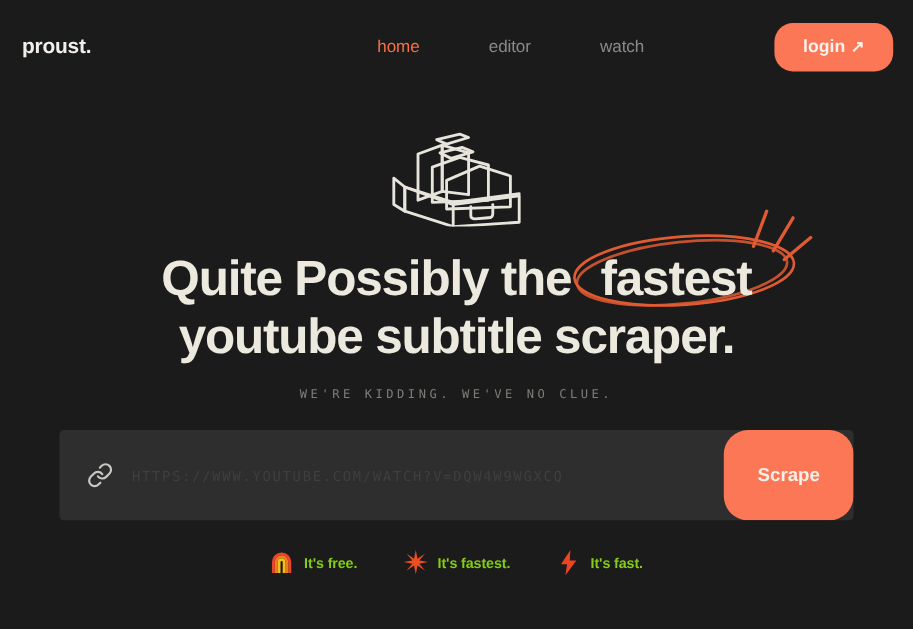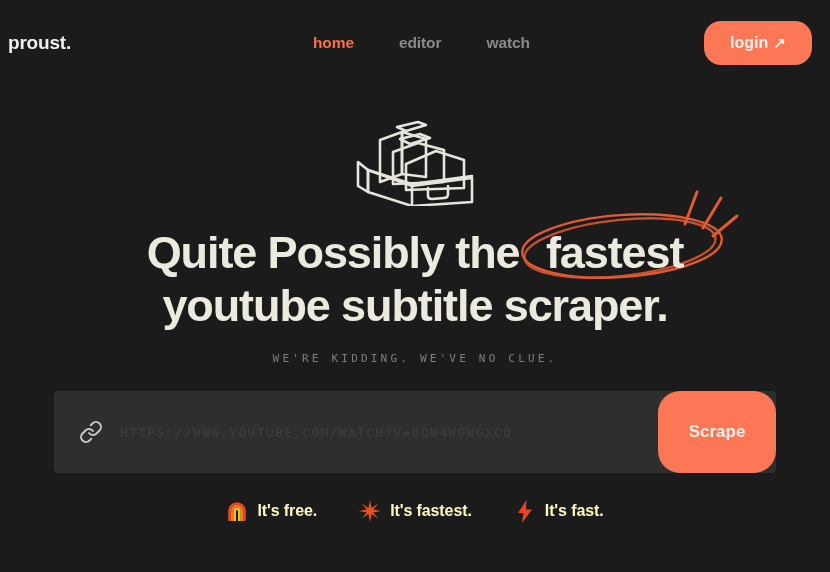--- a/index.html
+++ b/index.html
@@ -15,21 +15,21 @@
     font-family: "Liberation Sans", sans-serif;
     color: #e8e6e1;
     position: relative;
   }
 
   
   .header {
     height: 86px;
     display: flex;
     align-items: center;
-    padding: 0 18px 0 8px;
+    padding: 0 18px 0 20px;
     position: relative;
   }
 
   .logo {
     font-size: 19px;
     font-weight: bold;
     color: #f2efea;
     letter-spacing: -0.2px;
     flex: 0 0 auto;
     width: 250px;
@@ -39,24 +39,25 @@
     display: flex;
     align-items: center;
     gap: 45px;
     flex: 1 1 auto;
     justify-content: flex-start;
     padding-left: 55px;
   }
 
   .nav-link {
     font-size: 15.5px;
-    font-weight: bold;
+    font-weight: normal;
     color: #8a8a86;
     text-decoration: none;
     letter-spacing: -0.1px;
+    margin-left: 18px;
   }
   .nav-link.active { color: #fb6f46; }
 
   .login-btn {
     flex: 0 0 auto;
     background: #fb7755;
     color: #f6f2ec;
     font-size: 16px;
     font-weight: bold;
     border: none;
@@ -209,23 +210,23 @@
     gap: 9px;
   }
   .badge-icon {
     width: 22px;
     height: 24px;
     display: flex;
     align-items: center;
     justify-content: center;
   }
   .badge-label {
-    font-size: 16px;
-    font-weight: bold;
-    color: #fef9c3;
+    font-size: 13px;
+    font-weight: bold;
+    color: #84cc16;
     letter-spacing: -0.1px;
   }
 </style>
 </head>
 <body>
 
 <div class="header">
   <div class="logo">proust.</div>
 
   <nav class="nav">

